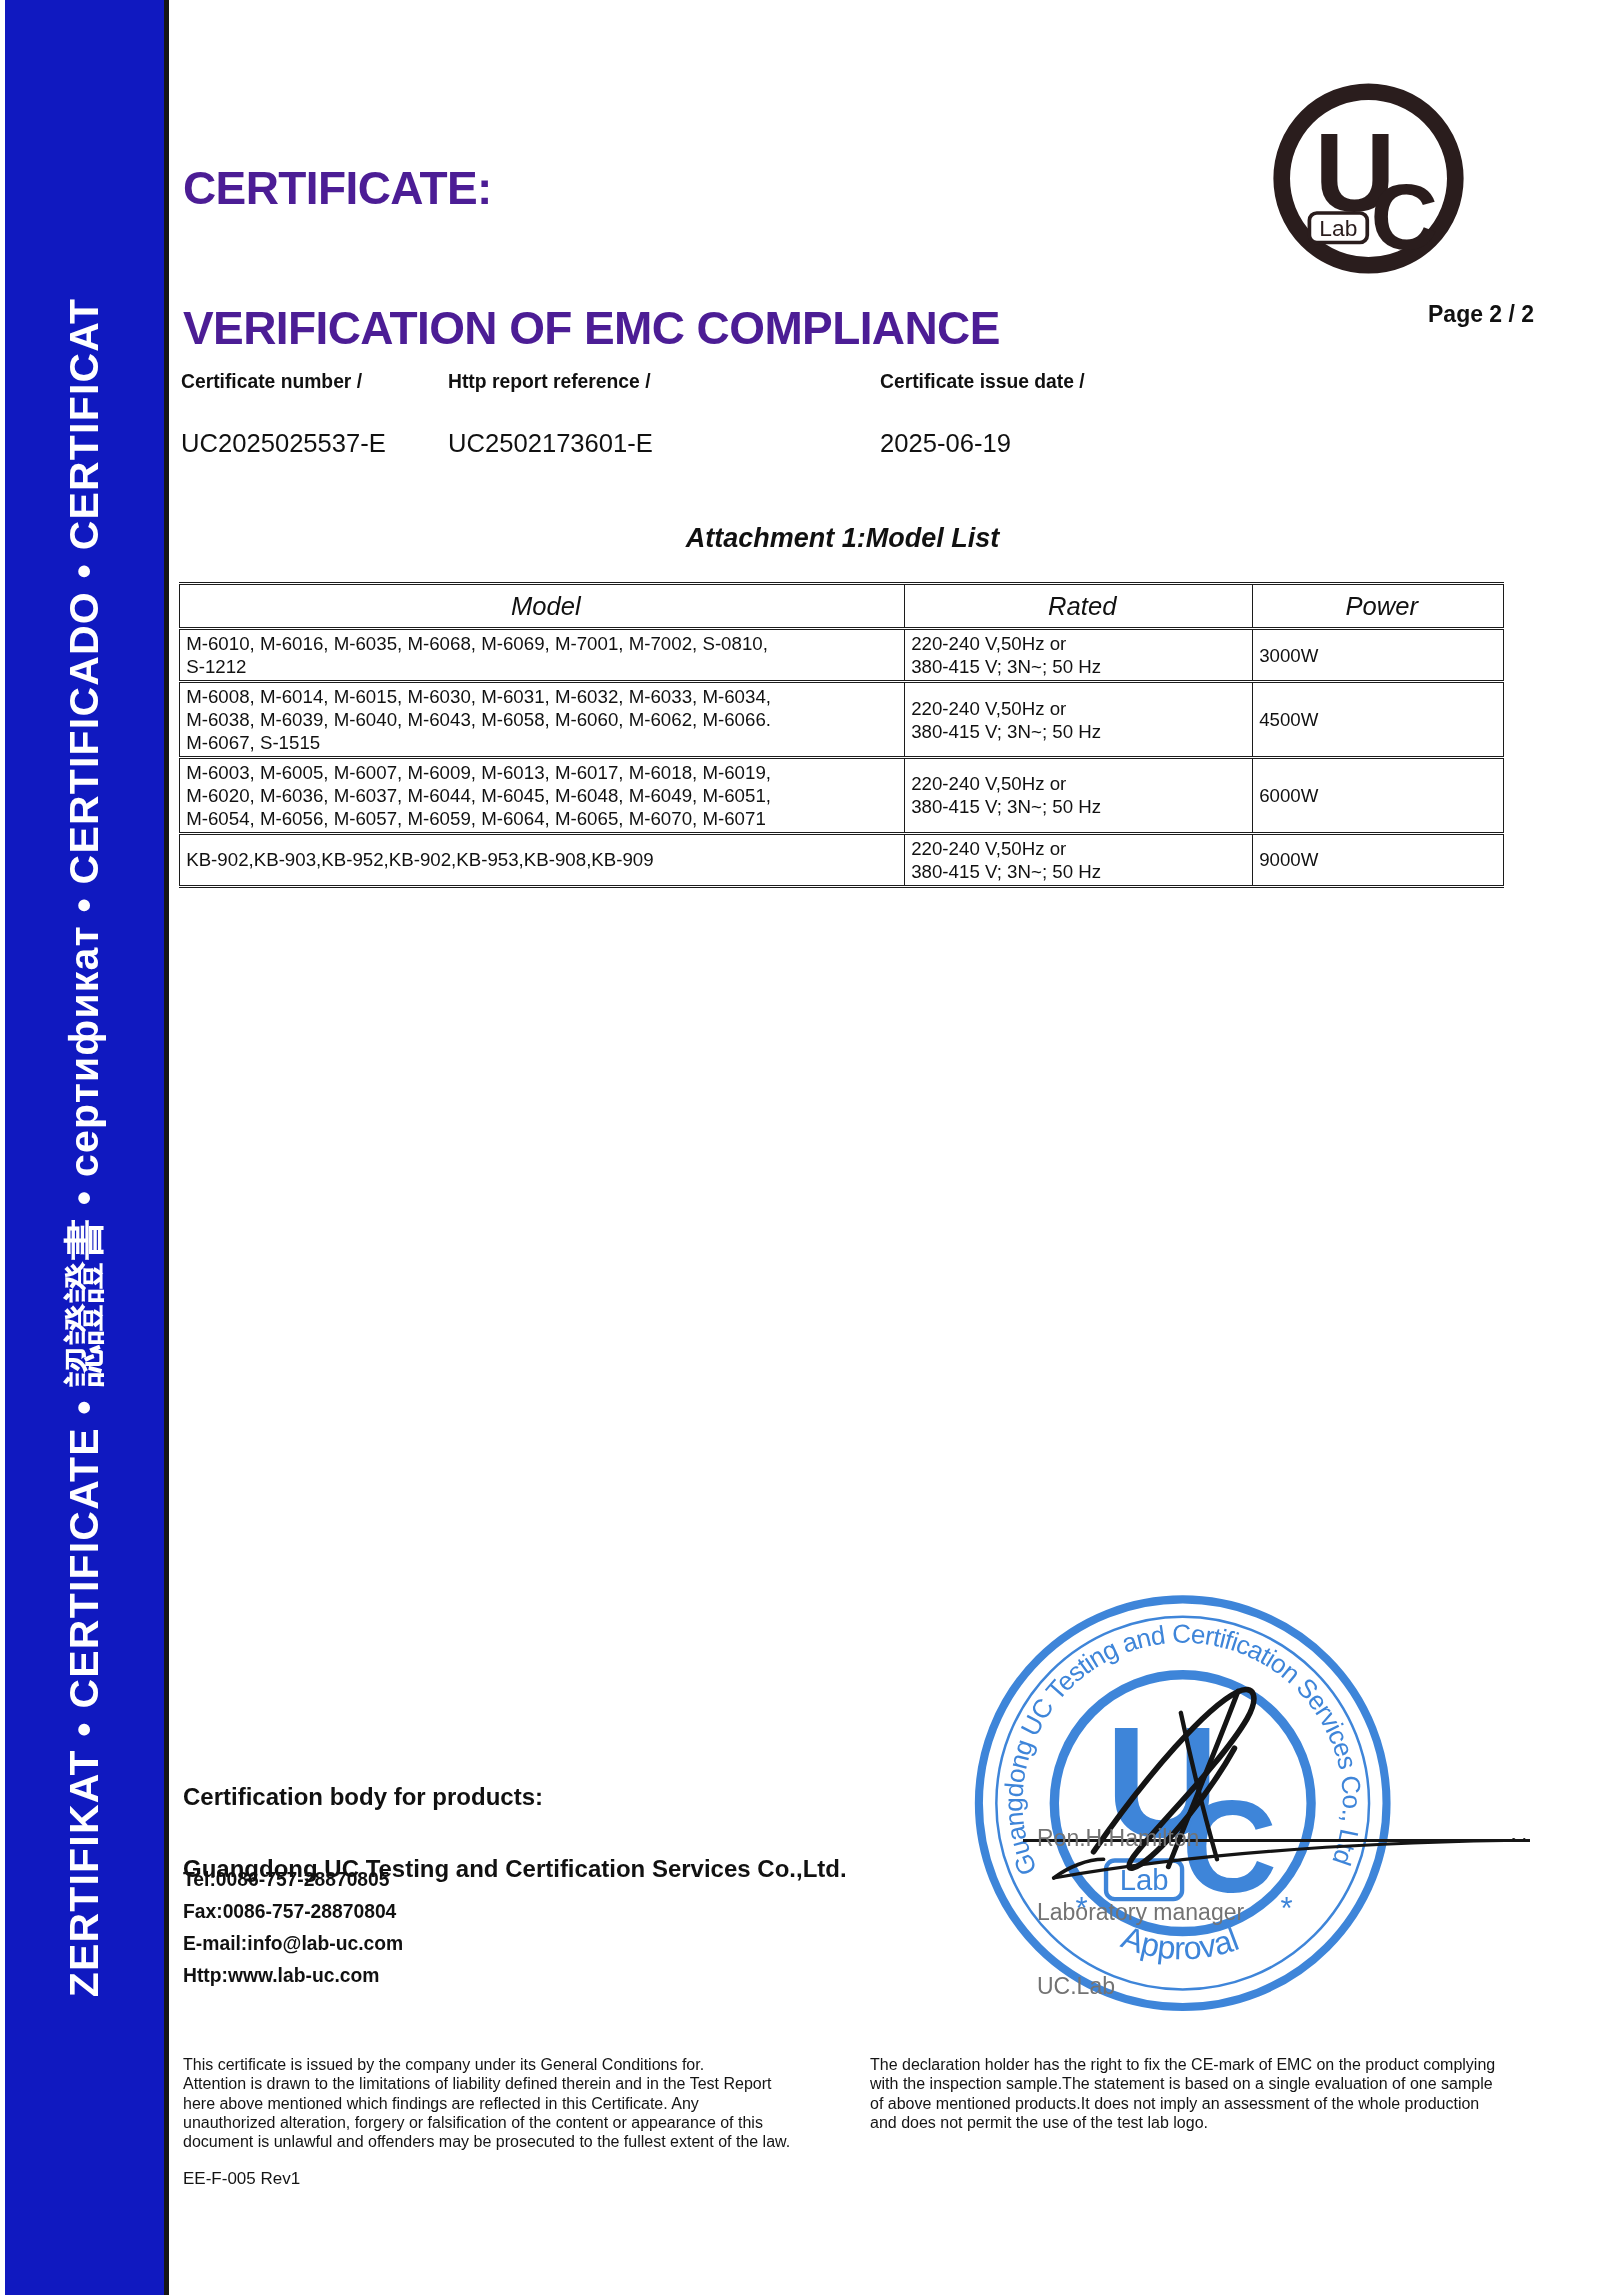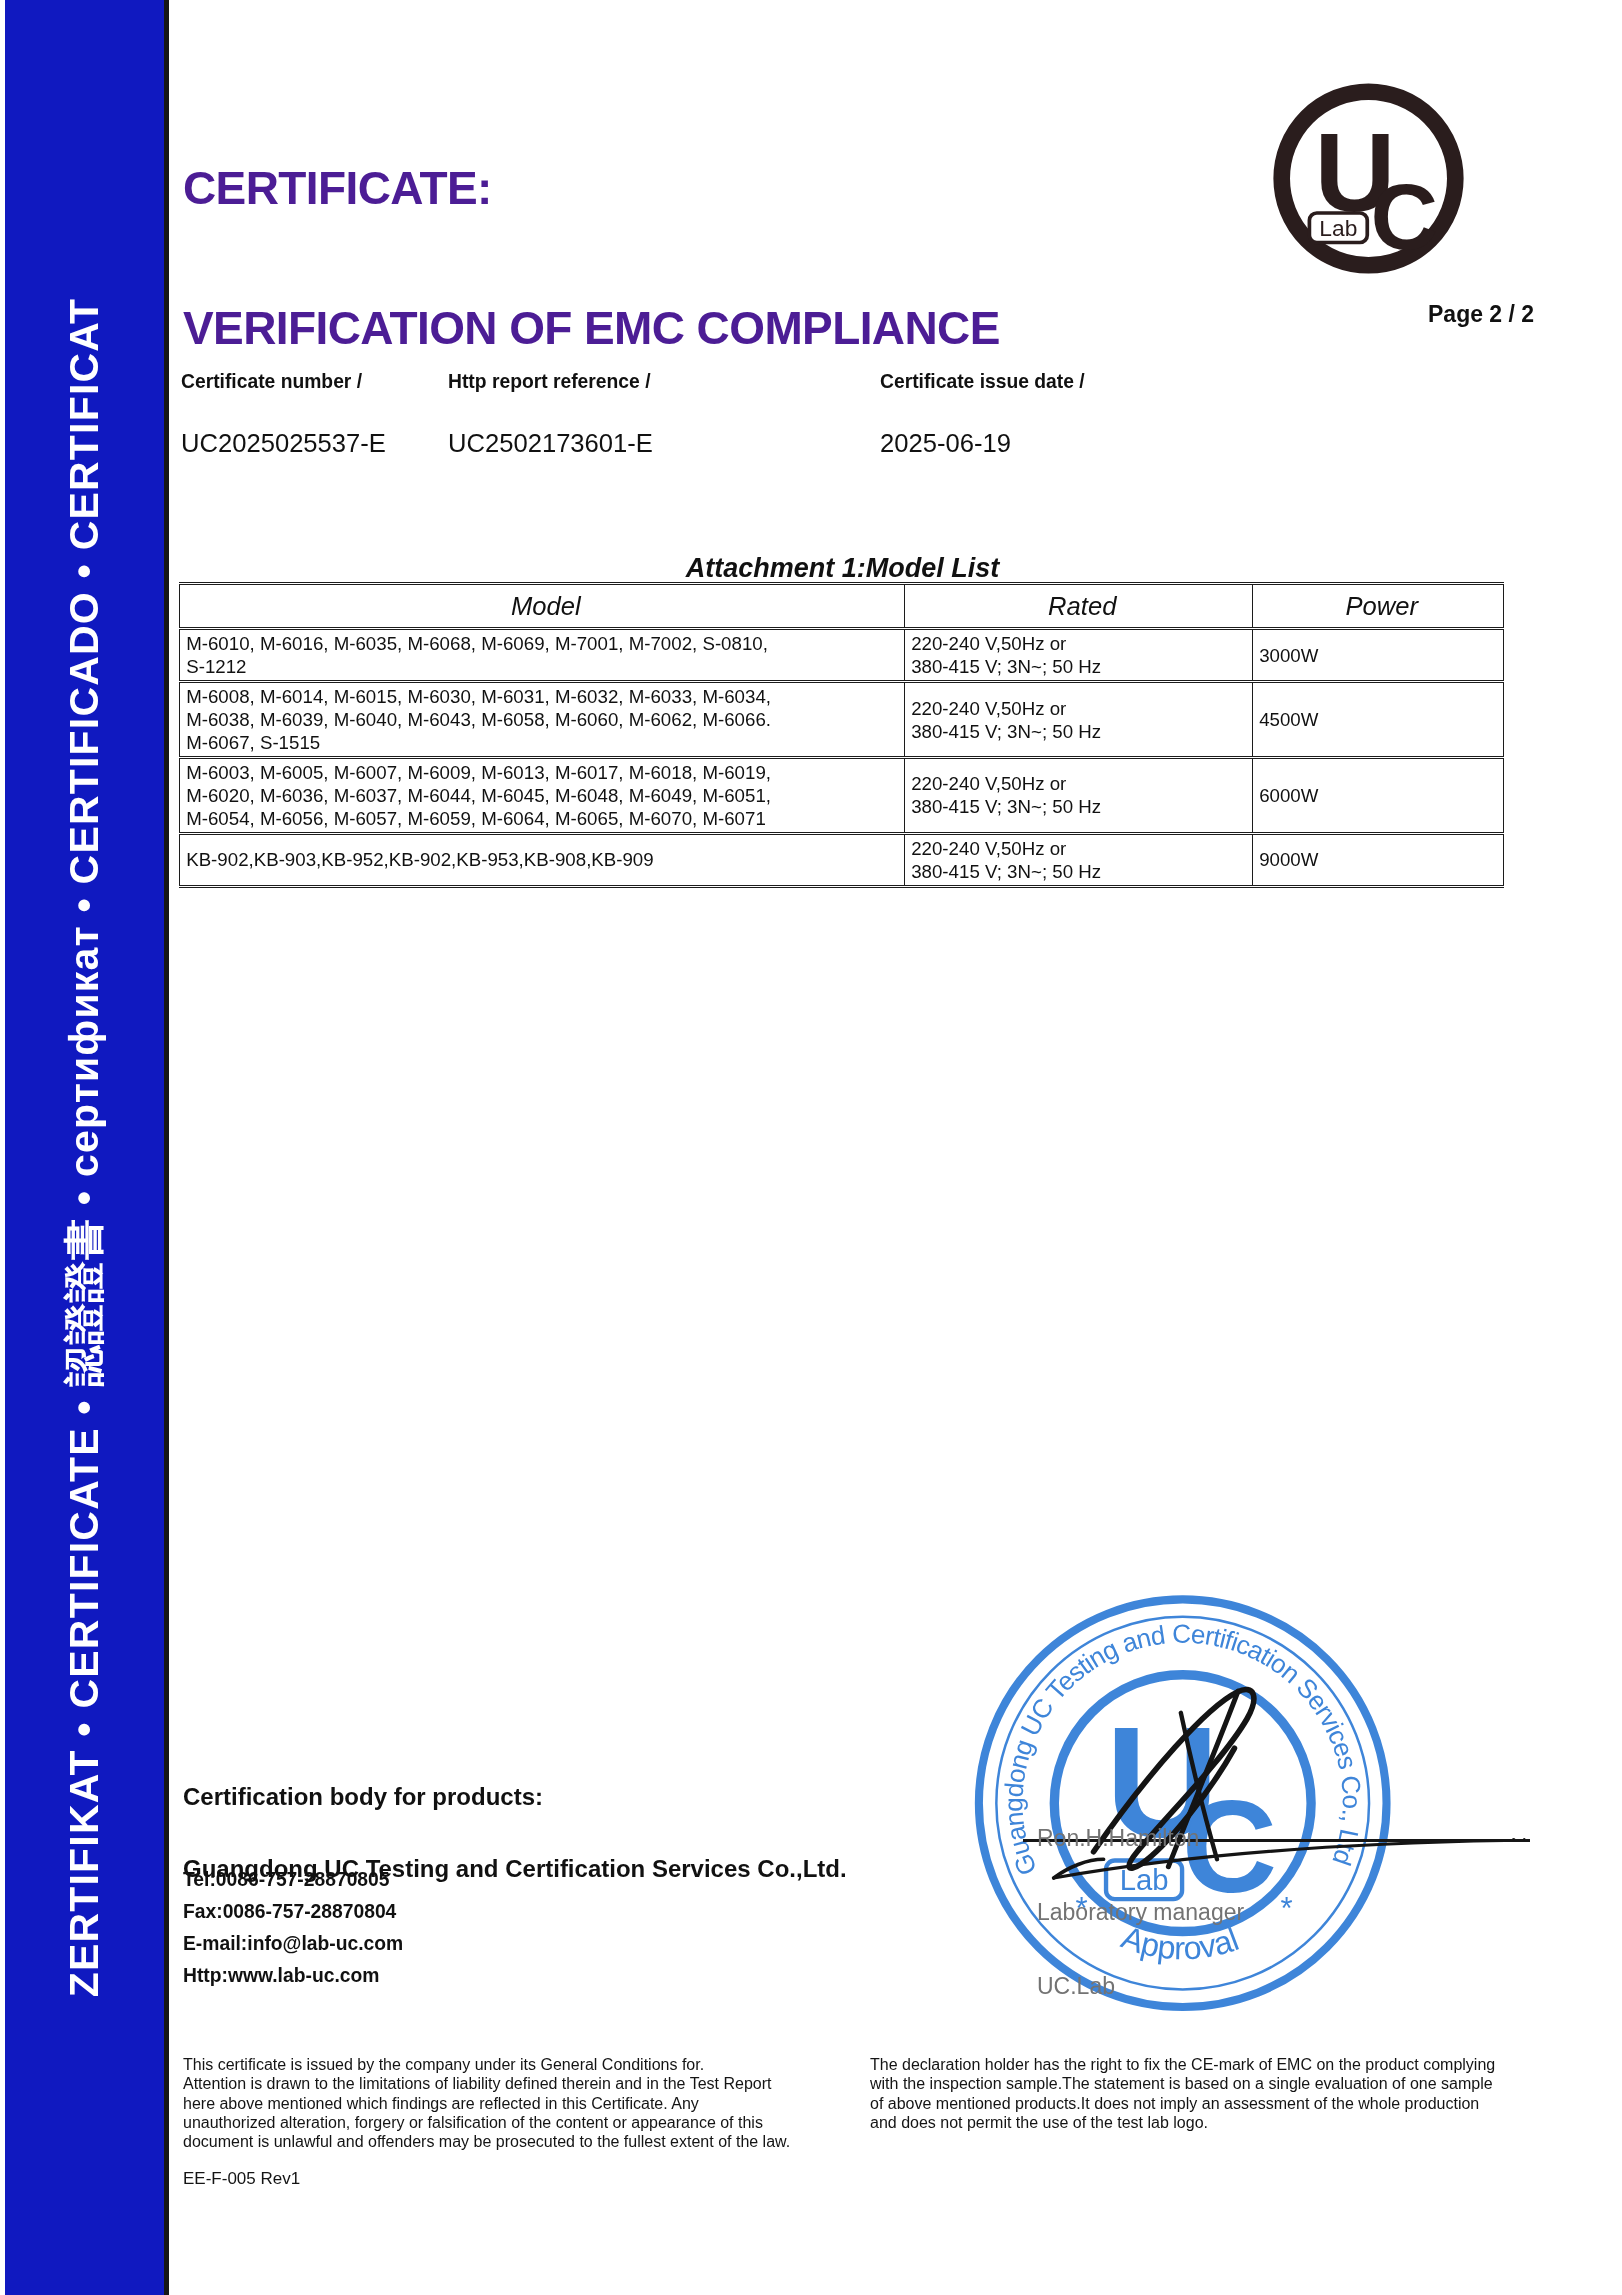--- a/index.html
+++ b/index.html
@@ -28,21 +28,21 @@
   .page-no{
     position:absolute;left:1428px;top:301px;font-size:23px;font-weight:bold;
   }
   .logo-svg{position:absolute;left:1270px;top:80px;}
   
   .meta-label{position:absolute;top:371px;font-size:19.3px;font-weight:bold;}
   .meta-value{position:absolute;top:429px;font-size:25.6px;}
   .mx1{left:181px;} .mx2{left:448px;} .mx3{left:880px;}
   
   .attach-title{
-    position:absolute;left:181px;top:553px;width:1323px;text-align:center;
+    position:absolute;left:181px;top:523px;width:1323px;text-align:center;
     font-size:27px;font-weight:bold;font-style:italic;
   }
   table.models{
     position:absolute;left:179px;top:582px;width:1324px;
     border-collapse:collapse;table-layout:fixed;
     border-left:1.9px solid #1c1c1c;border-right:1.9px solid #1c1c1c;
     border-top:3.7px double #1c1c1c;border-bottom:3.7px double #1c1c1c;
   }
   table.models col.c1{width:725px;} table.models col.c2{width:348px;} table.models col.c3{width:251px;}
   table.models th{

